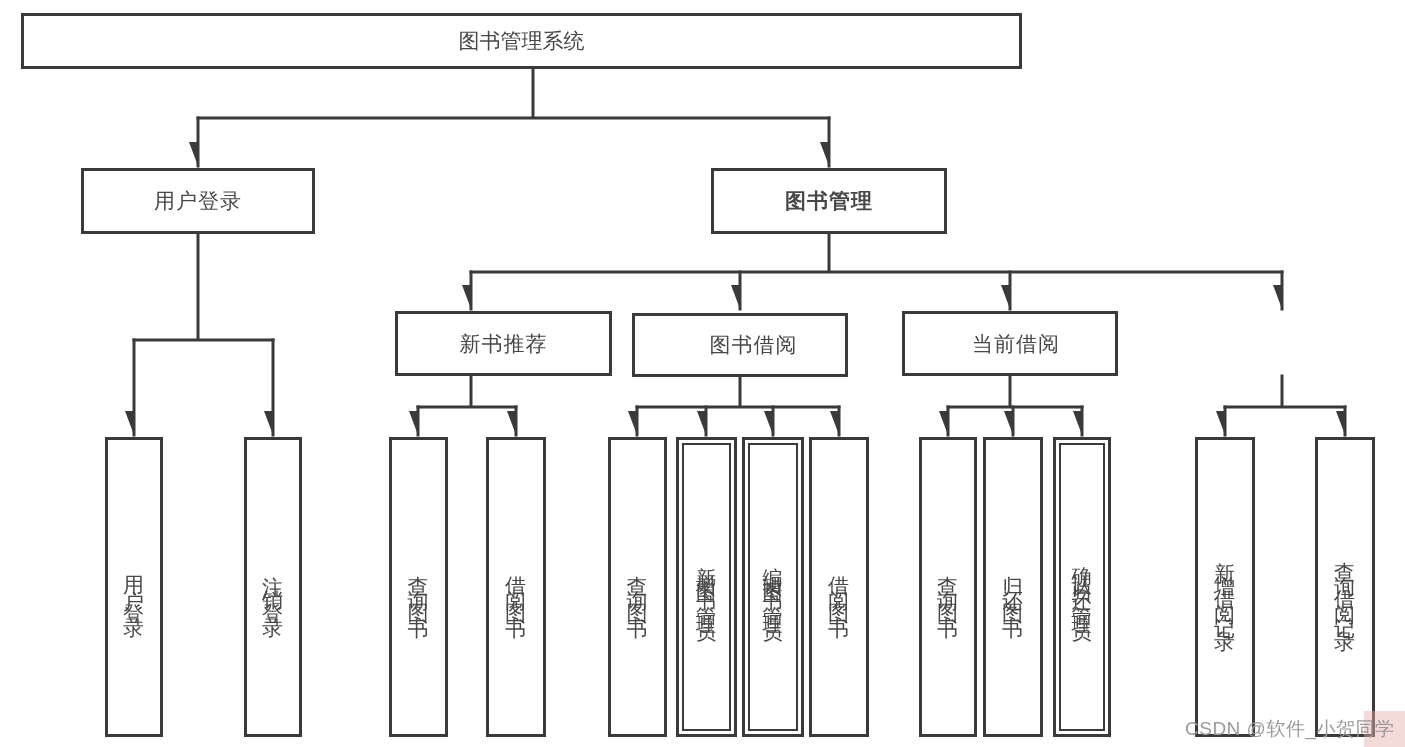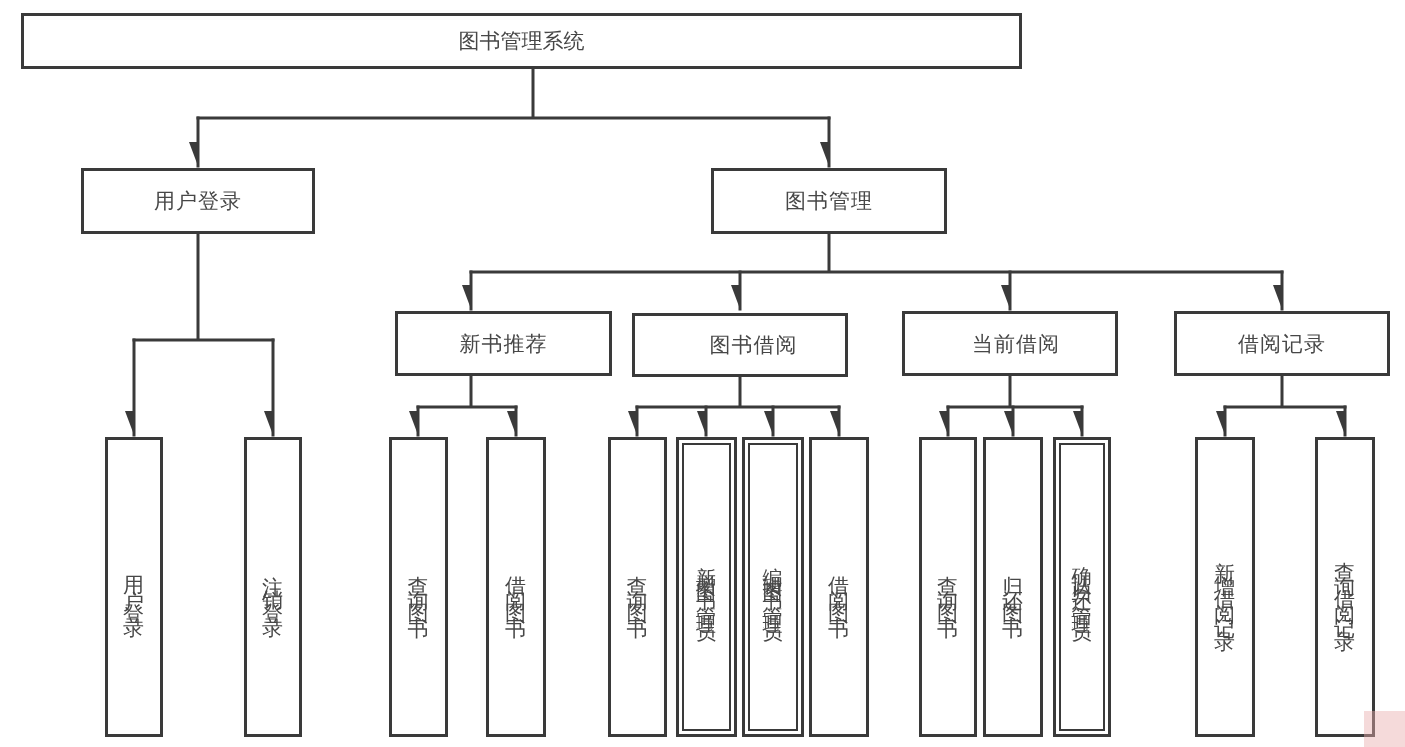--- a/index.html
+++ b/index.html
@@ -112,35 +112,32 @@
     </g>
   </svg>
 
   <div class="node root" style="left:21px; top:13px; width:1001px; height:56px;">
     <span>图书管理系统</span>
   </div>
 
   <div class="node hnode" style="left:81px; top:168px; width:234px; height:66px;">
     <span>用户登录</span>
   </div>
-  <div class="node hnode" style="left:711px; top:168px; width:236px; height:66px;">
+  <div class="node hnode" style="left:711px; top:168px; width:236px; height:66px;font-weight:bold;">
     <span>图书管理</span>
   </div>
 
   <div class="node hnode" style="left:363px; top:311px; width:217px; height:65px;margin-left:32px;">
     <span>新书推荐</span>
   </div>
   <div class="node hnode" style="left:632px; top:313px; width:216px; height:64px;padding-left:27px;">
     <span>图书借阅</span>
   </div>
   <div class="node hnode" style="left:902px; top:311px; width:216px; height:65px;padding-left:12px;">
     <span>当前借阅</span>
-  </div>
-  <div class="node hnode" style="left:1174px; top:311px; width:216px; height:65px;">
-    <span>借阅记录</span>
   </div>
 
   <div class="node leaf" style="left:105px; top:437px; width:58px; height:300px;">
     <span>用户登录</span>
   </div>
   <div class="node leaf" style="left:244px; top:437px; width:58px; height:300px;">
     <span>注销登录</span>
   </div>
 
   <div class="node leaf" style="left:389px; top:437px; width:59px; height:300px;">
@@ -174,14 +171,15 @@
   </div>
 
   <div class="node leaf" style="left:1195px; top:437px; width:60px; height:300px;">
     <span>新增借阅记录</span>
   </div>
   <div class="node leaf" style="left:1315px; top:437px; width:60px; height:300px;">
     <span>查询借阅记录</span>
   </div>
 
   <div id="wm-highlight"></div>
+  <div id="watermark">CSDN @软件_小贺同学</div>
 
 </div>
 
 </body></html>

